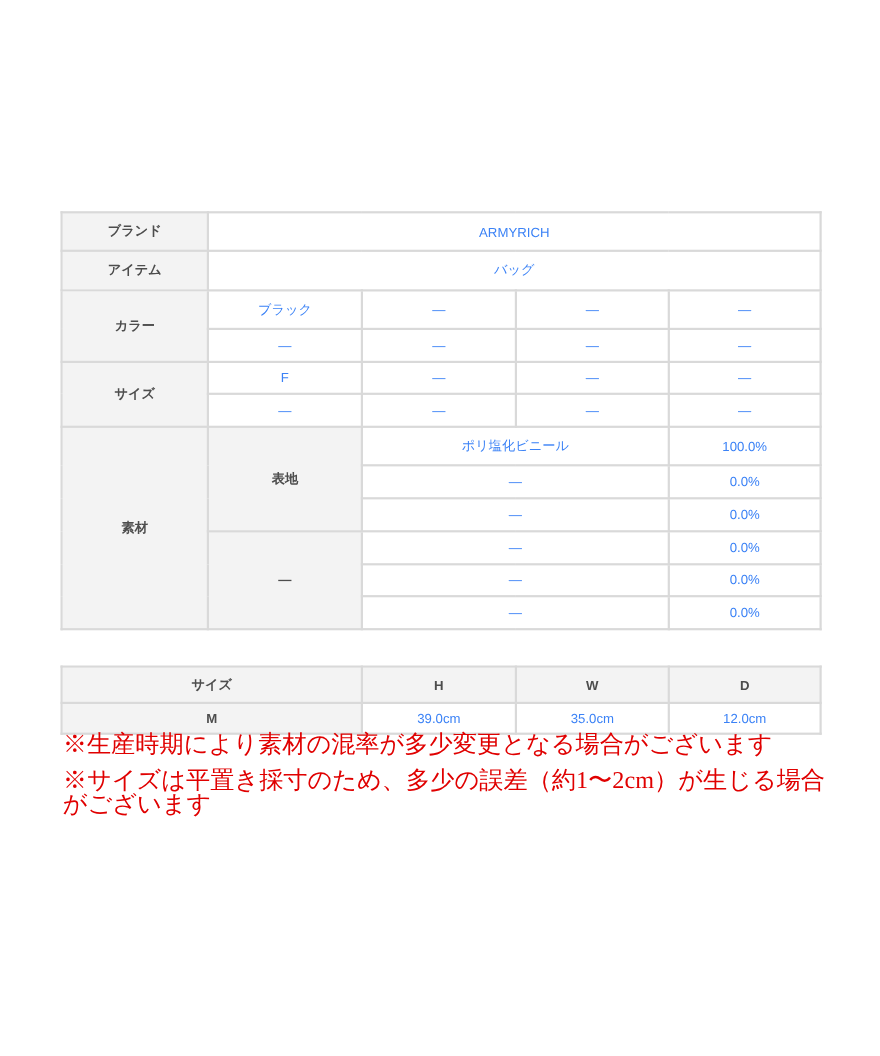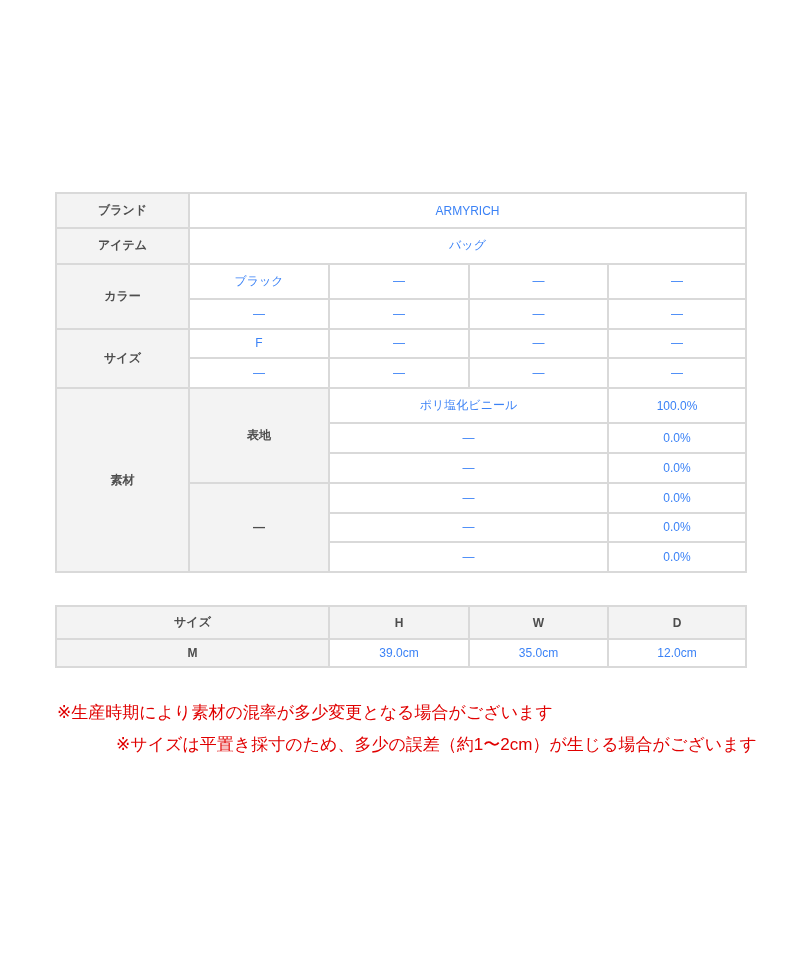--- a/index.html
+++ b/index.html
@@ -47,32 +47,32 @@
     height: 381px;
   }
   .size-table {
     top: 605px;
     width: 690px;
     height: 63px;
   }
   .notes {
     position: absolute;
     left: 57px;
-    top: 702px;
+    top: 666px;
     width: 700px;
-    font-size: 17px;
+    font-size: 22px;
     line-height: 22px;
+    font-family: Liberation Serif, serif;
   }
   .notes p {
     margin: 0;
     color: #e00000;
   }
   .notes p + p {
     margin-top: 10px;
-    text-align: right;
   }
 </style>
 </head>
 <body>
 
 <div class="page">
 
   <table class="spec-table">
     <colgroup>
       <col style="width:133px">

